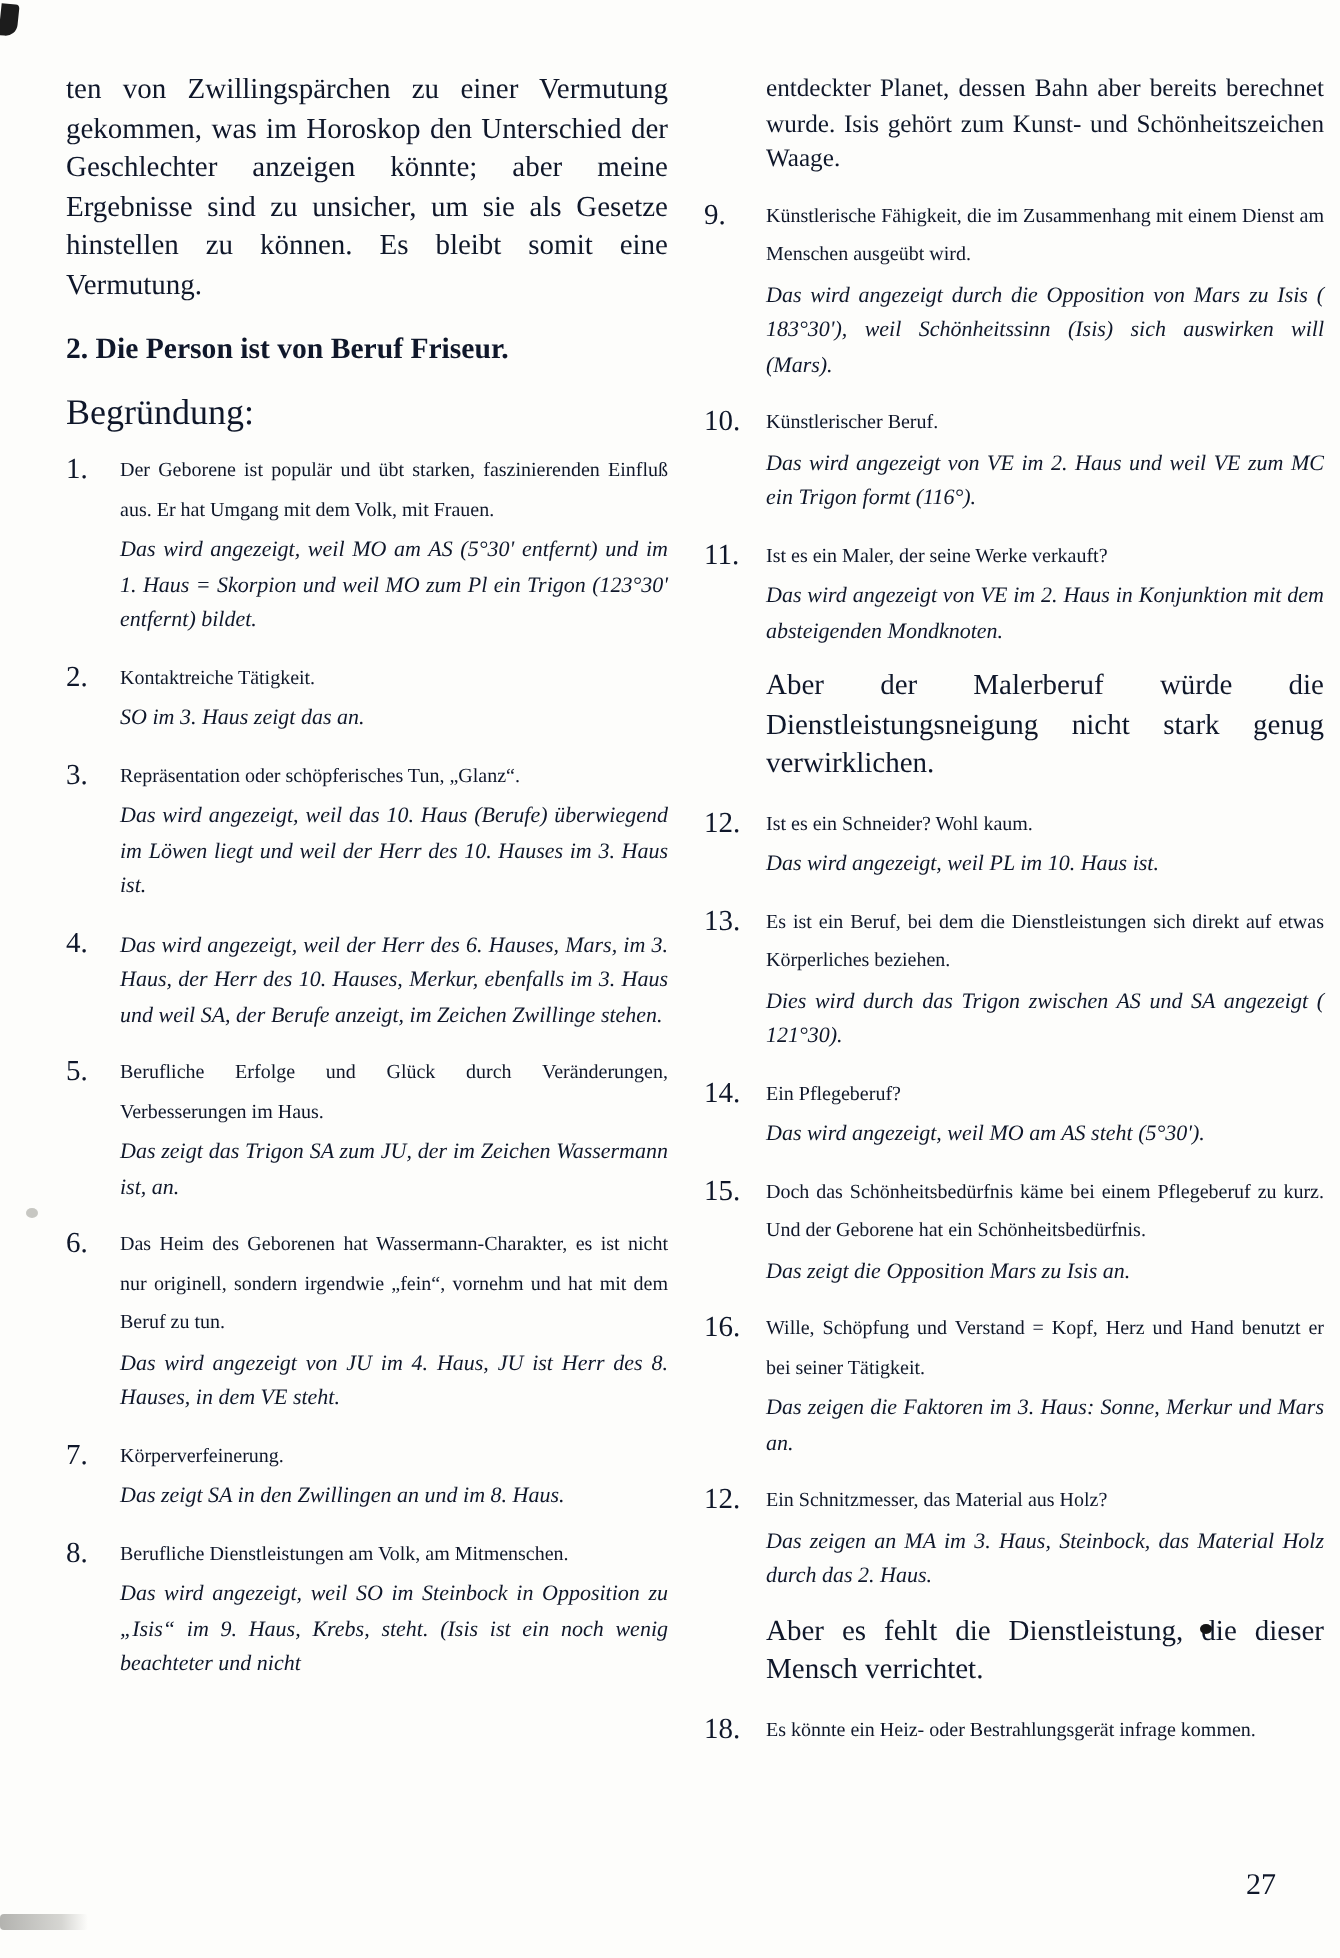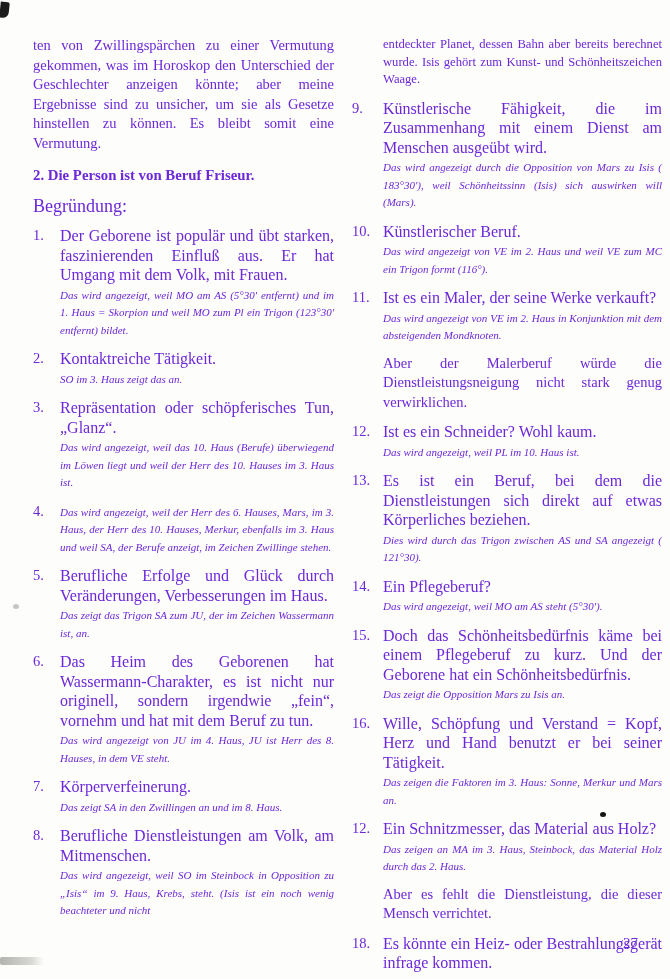--- a/index.html
+++ b/index.html
@@ -1,21 +1,21 @@
 <!DOCTYPE html>
 <html><head>
 <meta charset="utf-8">
 <style>
   html,body{margin:0;padding:0;background:#e8e8e6;}
   .page{
     position:relative;
     width:670px;height:979px;
     background:#fdfdfb;
     font-family:"Liberation Serif","DejaVu Serif",serif;
-    color:#6d28d9;
+    color:#0f172a;
     overflow:hidden;
     box-sizing:border-box;
   }
   .cols{
     display:flex;
     gap:18px;
     padding:36px 8px 0 33px;
     box-sizing:border-box;
   }
   .col{box-sizing:border-box;}
@@ -29,21 +29,21 @@
     font-weight:bold;font-size:14.8px;line-height:19.5px;
     margin:13px 0 11px 0;
   }
   .subheading{font-size:18px;line-height:19.5px;margin-bottom:3px;}
   .item{display:flex;margin-top:10px;}
   .num{
     flex:0 0 27px;font-size:14.5px;line-height:19.5px;
   }
   .col-right .num{flex:0 0 31px;}
   .item-body{flex:1 1 auto;min-width:0;}
-  .title{font-size:16px;line-height:19.5px;text-align:justify;}
+  .title{font-size:10px;line-height:19.5px;text-align:justify;}
   .detail{
     font-size:11px;line-height:17.5px;text-align:justify;
     margin-top:2px;
     font-style:italic;
   }
   .extra{
     font-size:14.5px;line-height:19.5px;text-align:justify;
     margin-top:9px;
   }
   .continuation{

